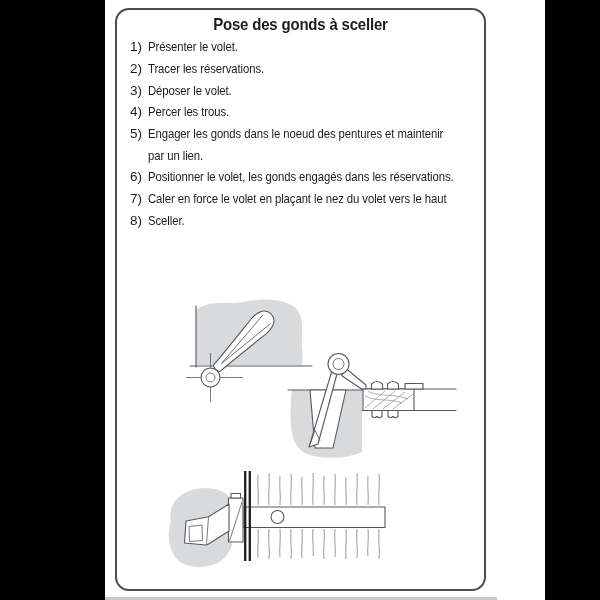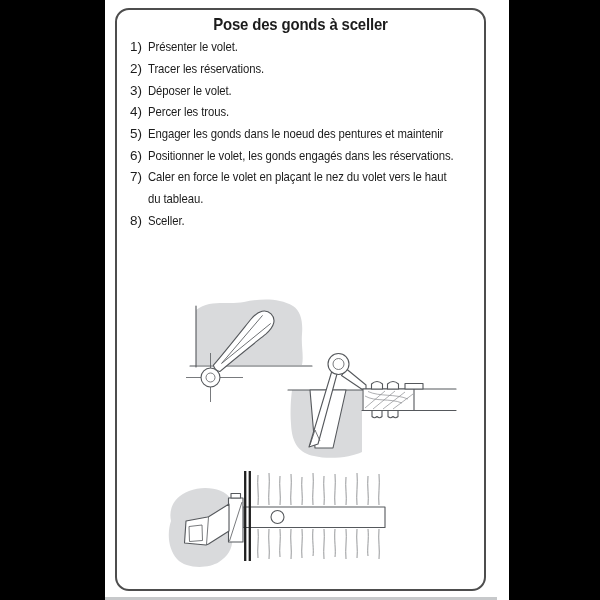--- a/index.html
+++ b/index.html
@@ -6,21 +6,21 @@
     --page-bg:#000; --paper:#fff; --border:#4d4d4d; --text:#1c1c1c;
     --wall-gray:#d9dadc; --line-color:#55585c; --wood-line:#8b8d90;
     --edge-dark:#1f1f1f; --bottom-strip:#c7c9cb;
   }
   html,body{margin:0;padding:0;}
   body{font-family:"Liberation Sans", sans-serif; background:#222;}
   .stage{position:relative; width:600px; height:600px; background:var(--page-bg); overflow:hidden;}
   .band{position:absolute; top:0; height:600px; background:var(--page-bg);}
   .band-left{left:0; width:105px;}
   .band-right{left:497px; width:103px;}
-  .paper{position:absolute; left:105px; top:0; width:404px; height:600px; background:var(--paper);}
+  .paper{position:absolute; left:105px; top:0; width:440px; height:600px; background:var(--paper);}
   .frame{position:absolute; left:10px; top:8px; width:367px; height:579px;
          border:2px solid var(--border); border-radius:14px;}
   .title{position:absolute; left:10px; top:15px; width:371px; text-align:center;
          font-size:17px; font-weight:bold; color:var(--text); letter-spacing:-0.2px;
          transform:scaleX(0.88); transform-origin:50% 50%; white-space:nowrap;}
   .steps{position:absolute; left:25px; top:36px; width:350px; color:var(--text);}
   .step-line{display:flex; height:21.7px; align-items:center; white-space:nowrap;}
   .step-num{flex:0 0 18px; font-size:13.5px;}
   .step-text{font-size:13.5px; letter-spacing:-0.1px; transform:scaleX(0.84); transform-origin:0 50%;}
   svg.figures{position:absolute; left:0; top:290px; width:392px; height:302px; pointer-events:none;}
@@ -60,30 +60,30 @@
         </div>
         <div class="step-line">
           <span class="step-num">4)</span>
           <span class="step-text">Percer les trous.</span>
         </div>
         <div class="step-line">
           <span class="step-num">5)</span>
           <span class="step-text">Engager les gonds dans le noeud des pentures et maintenir</span>
         </div>
         <div class="step-line">
+          <span class="step-num"></span>
+          <span class="step-text">par un lien.</span>
+        </div>
+        <div class="step-line">
           <span class="step-num">6)</span>
           <span class="step-text">Positionner le volet, les gonds engagés dans les réservations.</span>
         </div>
         <div class="step-line">
           <span class="step-num">7)</span>
           <span class="step-text">Caler en force le volet en plaçant le nez du volet vers le haut</span>
-        </div>
-        <div class="step-line">
-          <span class="step-num"></span>
-          <span class="step-text">du tableau.</span>
         </div>
         <div class="step-line">
           <span class="step-num">8)</span>
           <span class="step-text">Sceller.</span>
         </div>
       </div>
 
     <svg class="figures" viewBox="105 290 392 302">
 
       <g>

